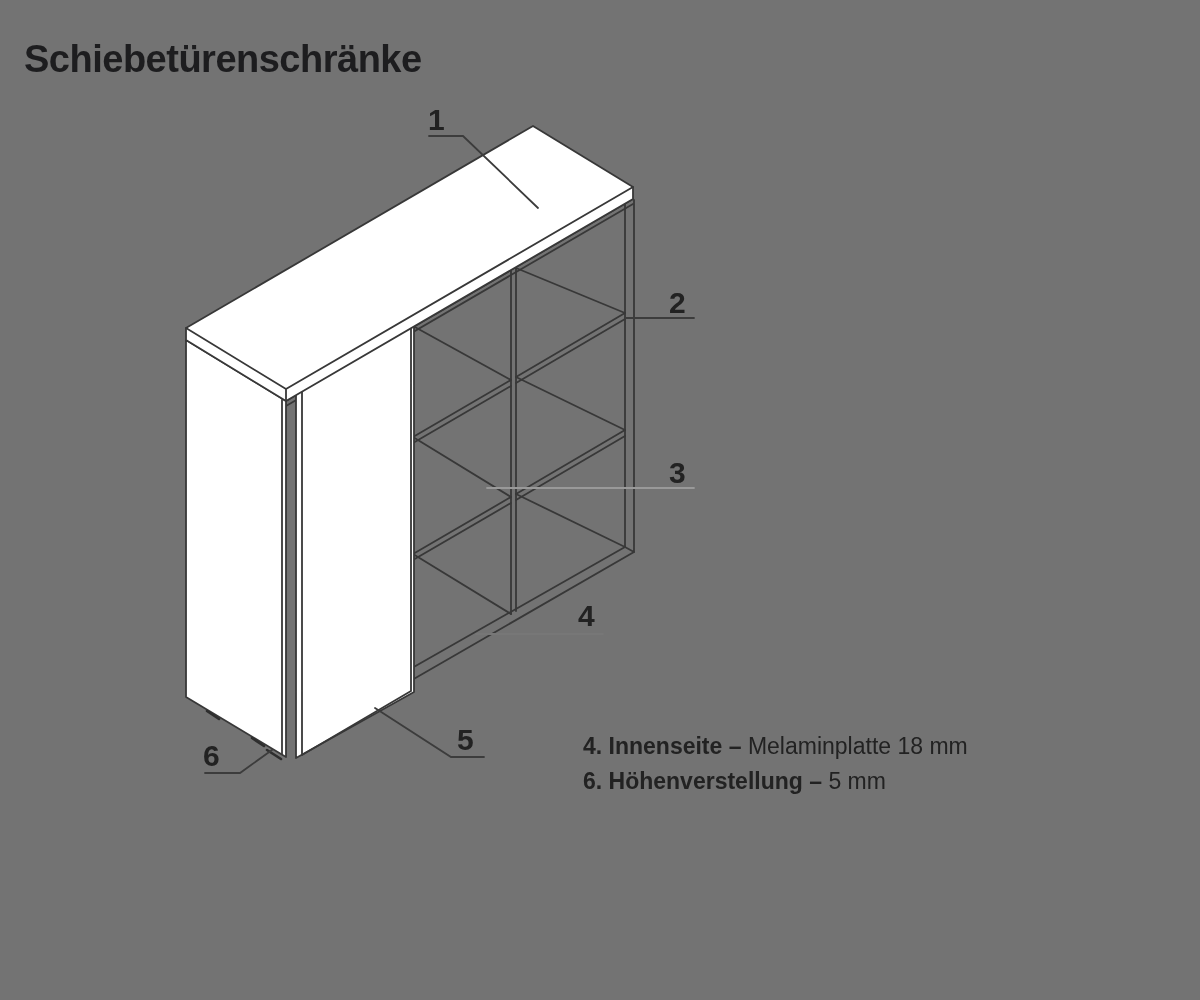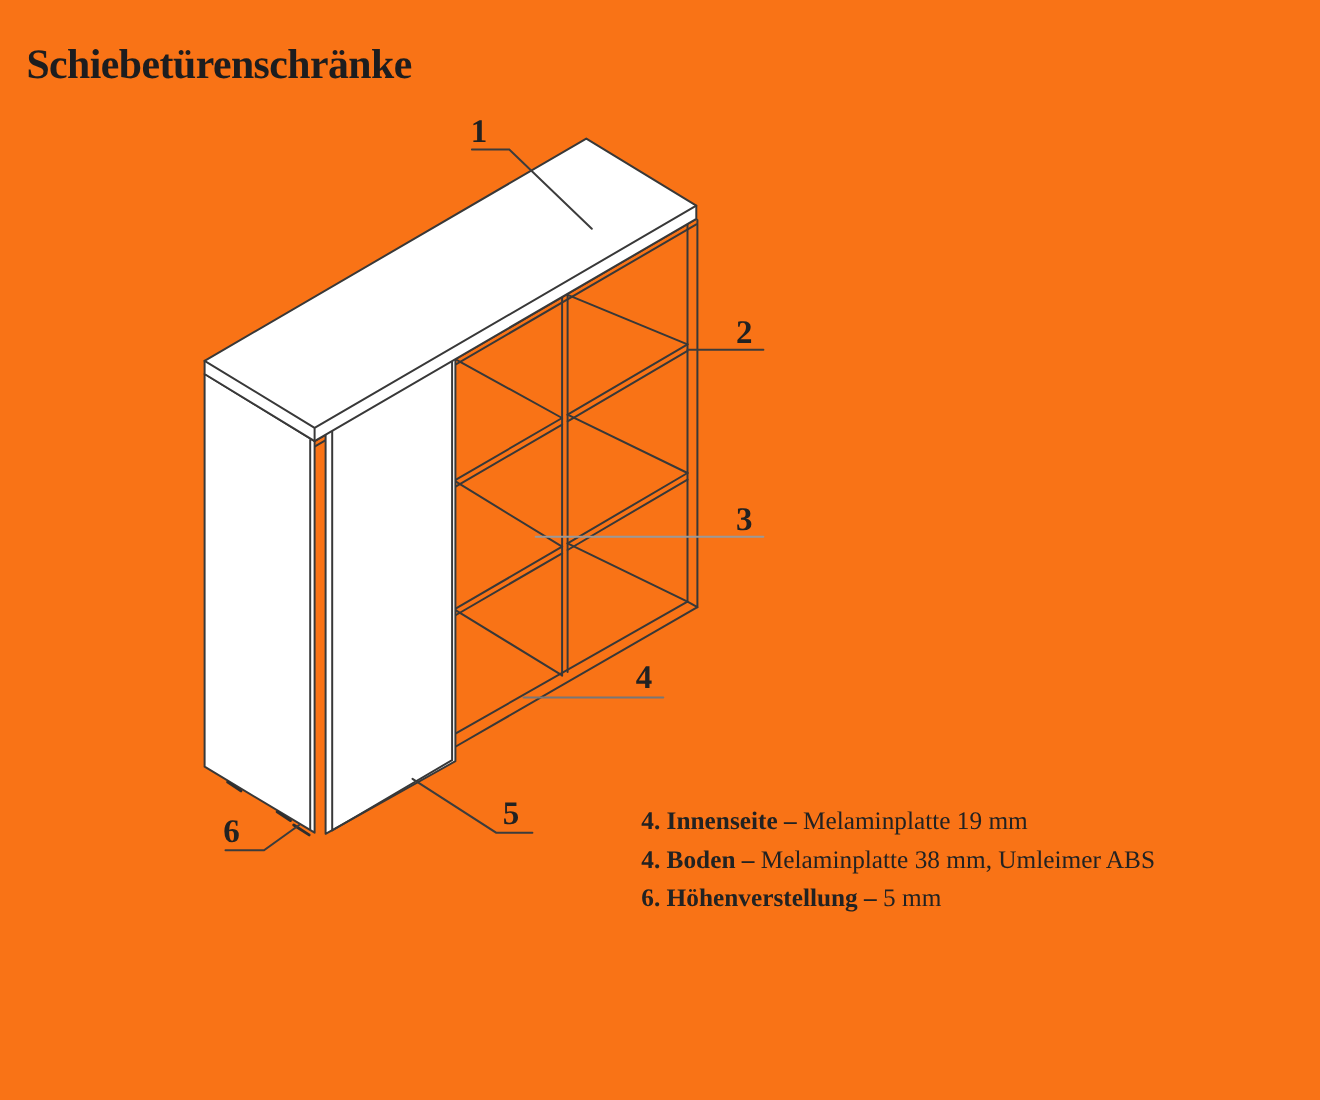--- a/index.html
+++ b/index.html
@@ -4,23 +4,23 @@
 <style>
   html, body {
     margin: 0;
     padding: 0;
     background: #ffffff;
   }
   .page {
     position: relative;
     width: 1200px;
     height: 1000px;
-    background: #f97316;
+    background: #737373;
     overflow: hidden;
-    font-family: Liberation Serif, serif;
+    font-family: Liberation Sans, sans-serif;
     color: #1d1d1f;
   }
   .page-title {
     position: absolute;
     left: 24px;
     top: 40px;
     margin: 0;
     font-size: 38px;
     line-height: 1.05;
     font-weight: 700;
@@ -122,25 +122,21 @@
   <div class="callout" style="left:428px; top:105px;">1</div>
   <div class="callout" style="left:669px; top:288px;">2</div>
   <div class="callout" style="left:669px; top:458px;">3</div>
   <div class="callout" style="left:578px; top:601px;">4</div>
   <div class="callout" style="left:457px; top:725px;">5</div>
   <div class="callout" style="left:203px; top:741px;">6</div>
 
   <div class="legend">
     <div class="legend-row">
       <span class="legend-term">4. Innenseite –</span>
-      <span class="legend-desc">Melaminplatte 19 mm</span>
-    </div>
-    <div class="legend-row">
-      <span class="legend-term">4. Boden –</span>
-      <span class="legend-desc">Melaminplatte 38 mm, Umleimer ABS</span>
+      <span class="legend-desc">Melaminplatte 18 mm</span>
     </div>
     <div class="legend-row">
       <span class="legend-term">6. Höhenverstellung –</span>
       <span class="legend-desc">5 mm</span>
     </div>
   </div>
 
 </div>
 
 </body></html>

